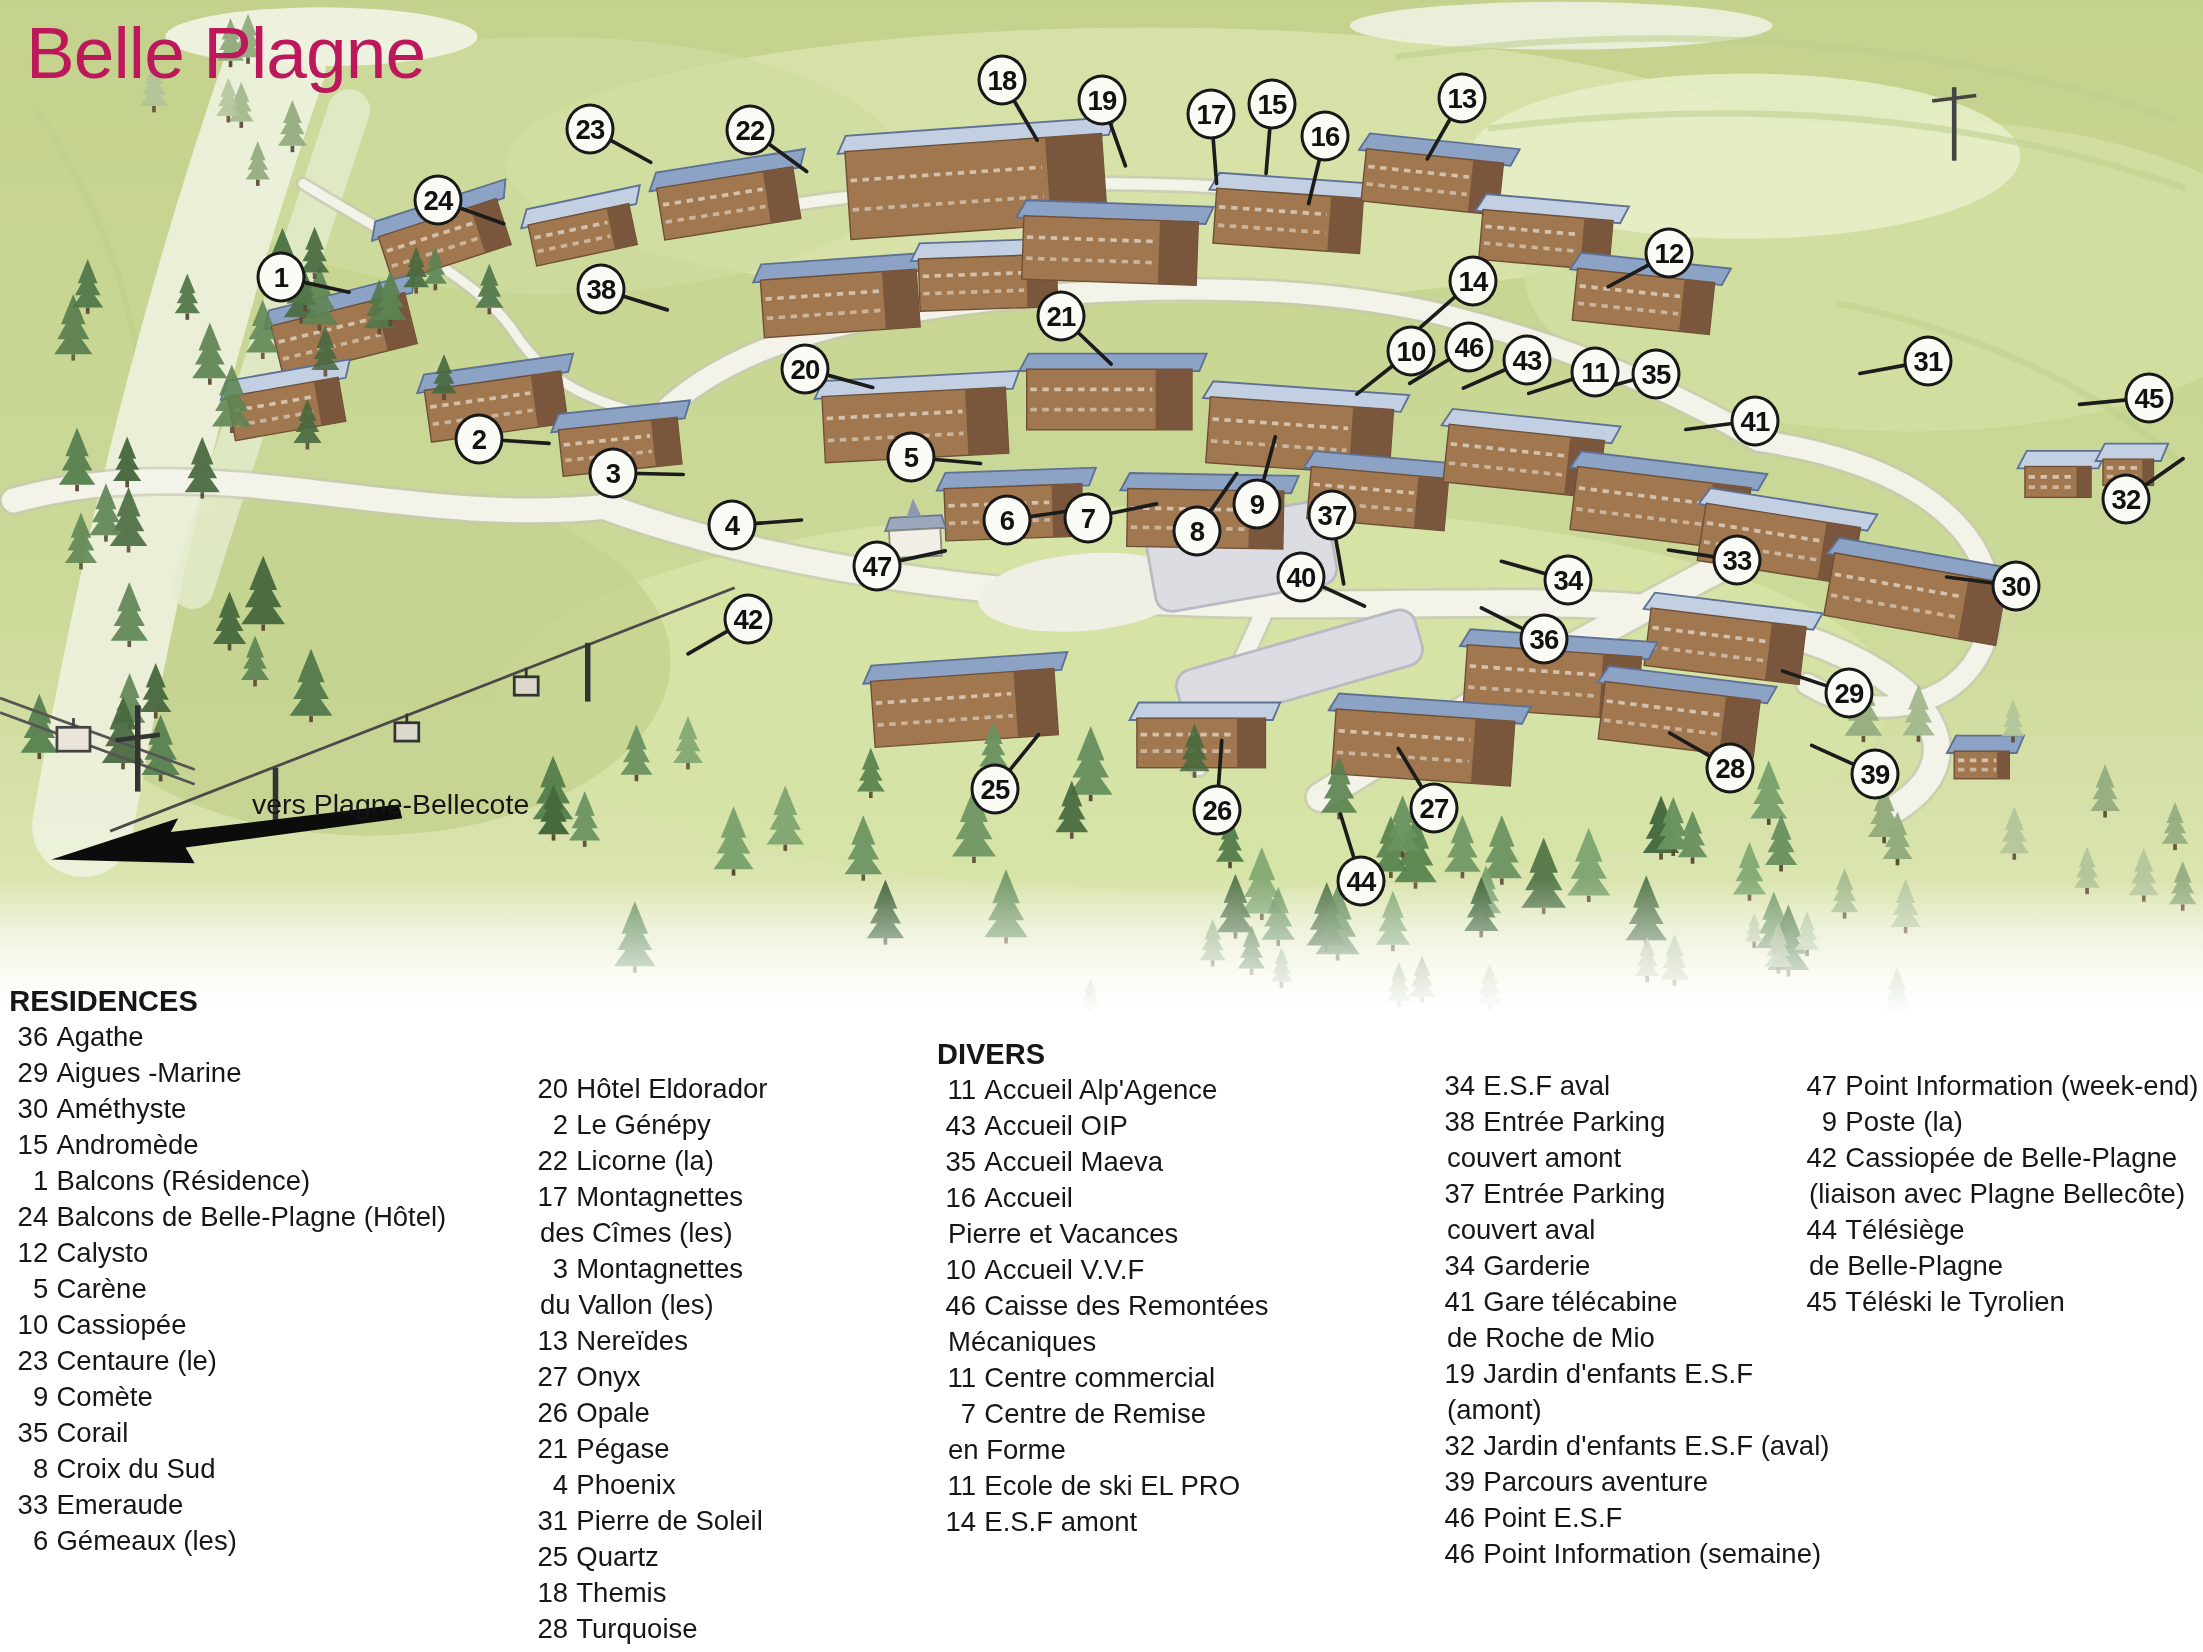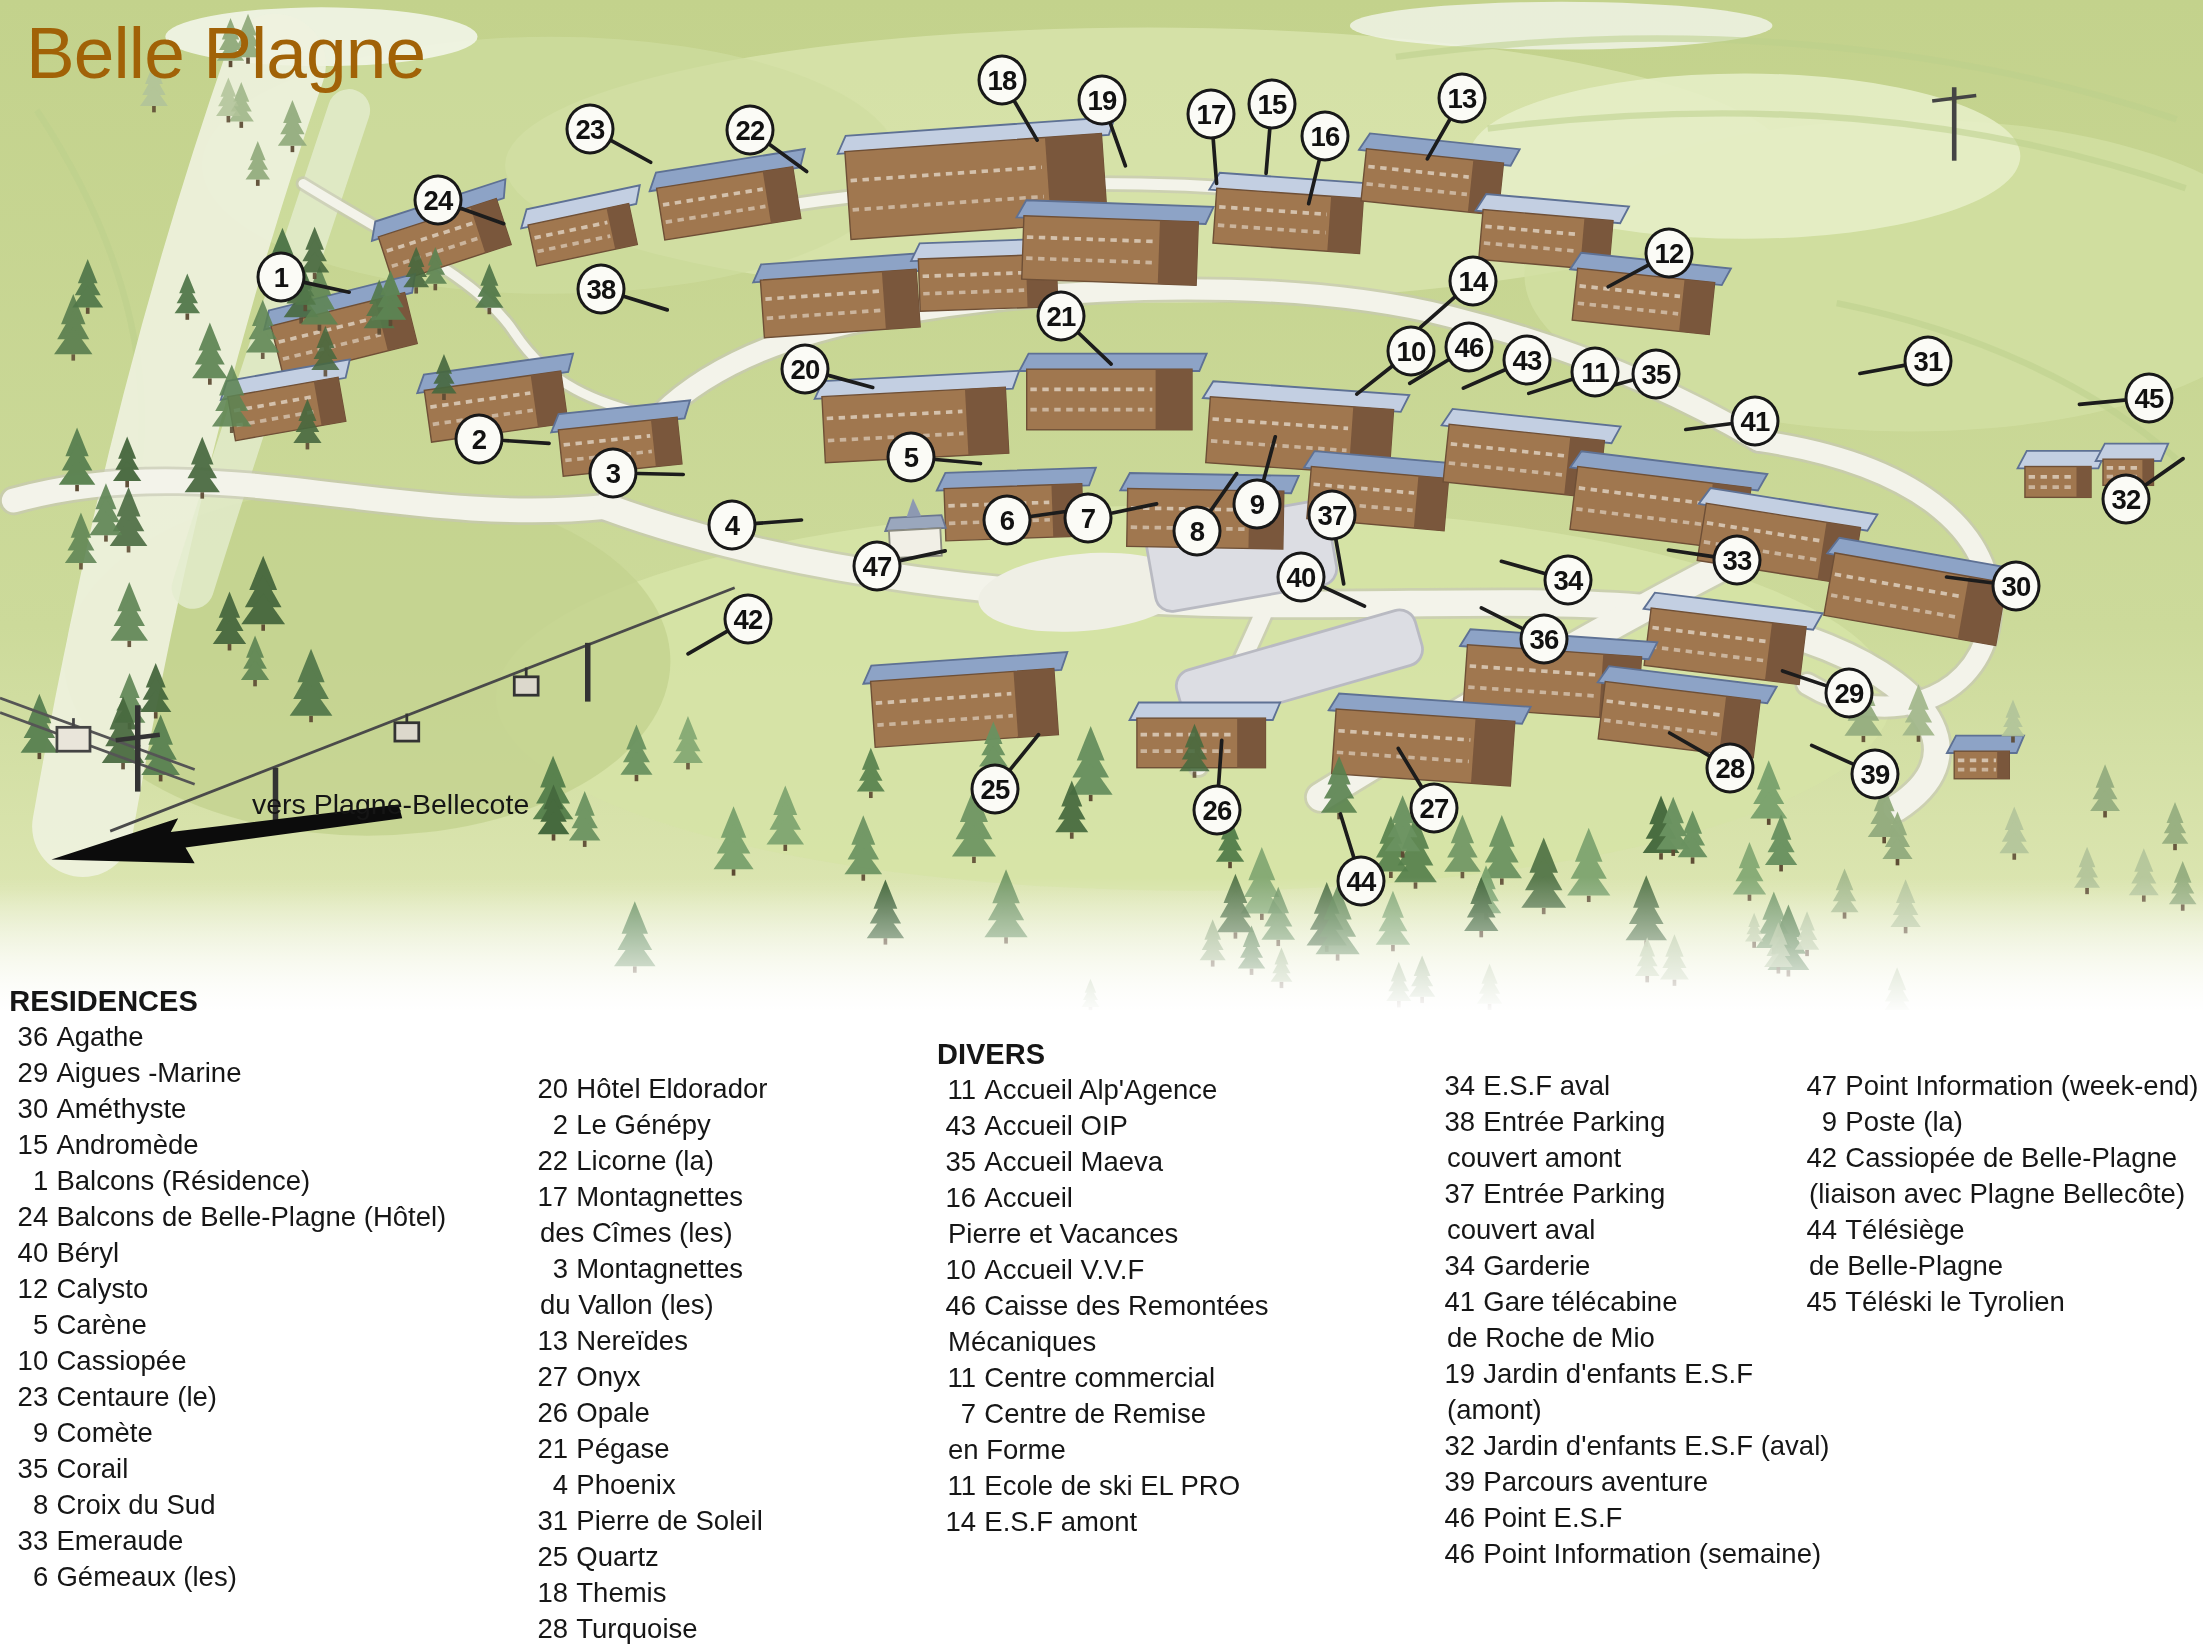--- a/index.html
+++ b/index.html
@@ -13,21 +13,21 @@
   #markers{position:absolute;left:0;top:0;width:2204px;height:1653px;pointer-events:none;}
   .marker{
     position:absolute;width:49px;height:51px;box-sizing:border-box;
     border:3.7px solid #181818;border-radius:50%;background:#fbfbf6;
     color:#111;font-size:27.5px;font-weight:600;letter-spacing:-0.9px;
     display:flex;align-items:center;justify-content:center;
     transform:translate(-50%,-50%);
   }
   #page-title{
     position:absolute;left:26px;top:11px;font-size:73px;font-weight:400;
-    color:#a16207;letter-spacing:-0.9px;white-space:nowrap;
+    color:#be185d;letter-spacing:-0.9px;white-space:nowrap;
   }
   #arrow-label{
     position:absolute;left:252px;top:788px;font-size:28.5px;color:#151515;white-space:nowrap;
   }
   .col{position:absolute;color:#161616;font-size:27.5px;line-height:36px;white-space:nowrap;}
   .lg-head{font-weight:bold;font-size:29px;line-height:36px;}
   .lg-num{display:inline-block;min-width:39px;text-align:right;margin-right:8.3px;}
   .lg-line.cont{padding-left:11px;}
   #legend-col-1{left:9.2px;top:983px;}
   #legend-col-2{left:529px;top:1027px;margin-top:44px;}
@@ -1140,21 +1140,20 @@
   <div id="arrow-label">vers Plagne-Bellecote</div>
 
   <div class="col" id="legend-col-1">
     <div class="lg-head">RESIDENCES</div>
   <div class="lg-line"><span class="lg-num">36</span><span>Agathe</span></div>
       <div class="lg-line"><span class="lg-num">29</span><span>Aigues -Marine</span></div>
       <div class="lg-line"><span class="lg-num">30</span><span>Améthyste</span></div>
       <div class="lg-line"><span class="lg-num">15</span><span>Andromède</span></div>
       <div class="lg-line"><span class="lg-num">1</span><span>Balcons (Résidence)</span></div>
       <div class="lg-line"><span class="lg-num">24</span><span>Balcons de Belle-Plagne (Hôtel)</span></div>
-      <div class="lg-line"><span class="lg-num">40</span><span>Béryl</span></div>
       <div class="lg-line"><span class="lg-num">12</span><span>Calysto</span></div>
       <div class="lg-line"><span class="lg-num">5</span><span>Carène</span></div>
       <div class="lg-line"><span class="lg-num">10</span><span>Cassiopée</span></div>
       <div class="lg-line"><span class="lg-num">23</span><span>Centaure (le)</span></div>
       <div class="lg-line"><span class="lg-num">9</span><span>Comète</span></div>
       <div class="lg-line"><span class="lg-num">35</span><span>Corail</span></div>
       <div class="lg-line"><span class="lg-num">8</span><span>Croix du Sud</span></div>
       <div class="lg-line"><span class="lg-num">33</span><span>Emeraude</span></div>
       <div class="lg-line"><span class="lg-num">6</span><span>Gémeaux (les)</span></div>
     </div>

